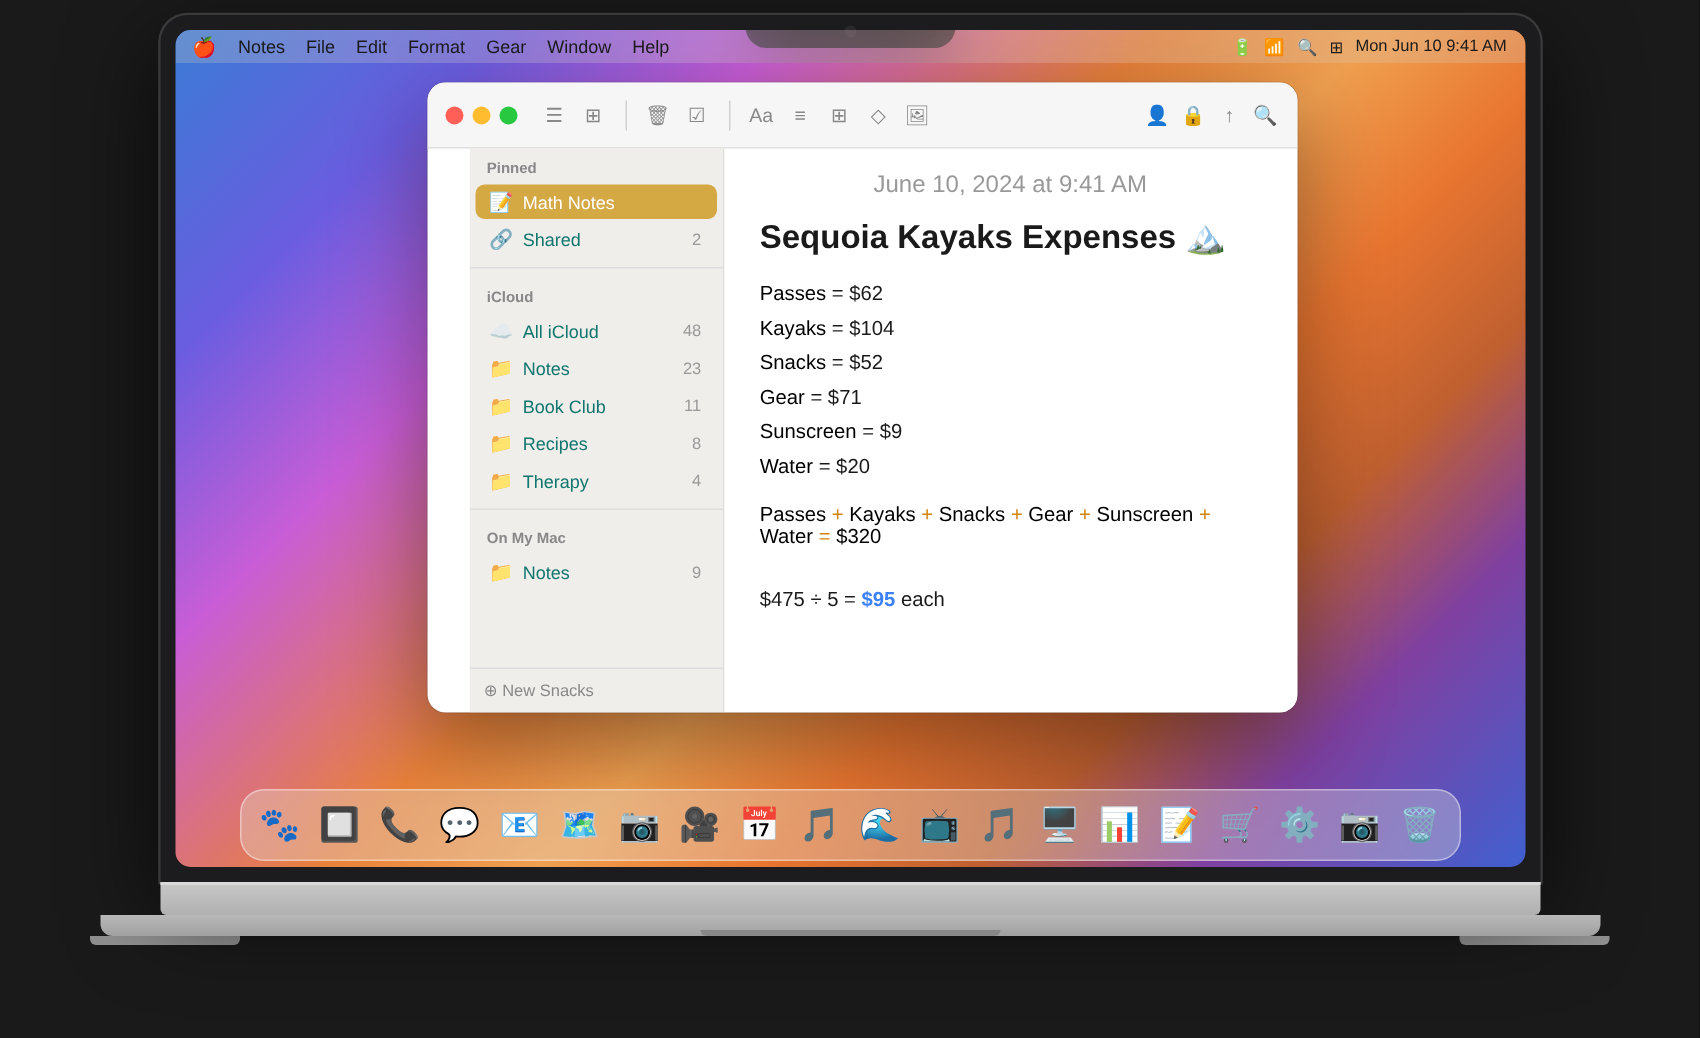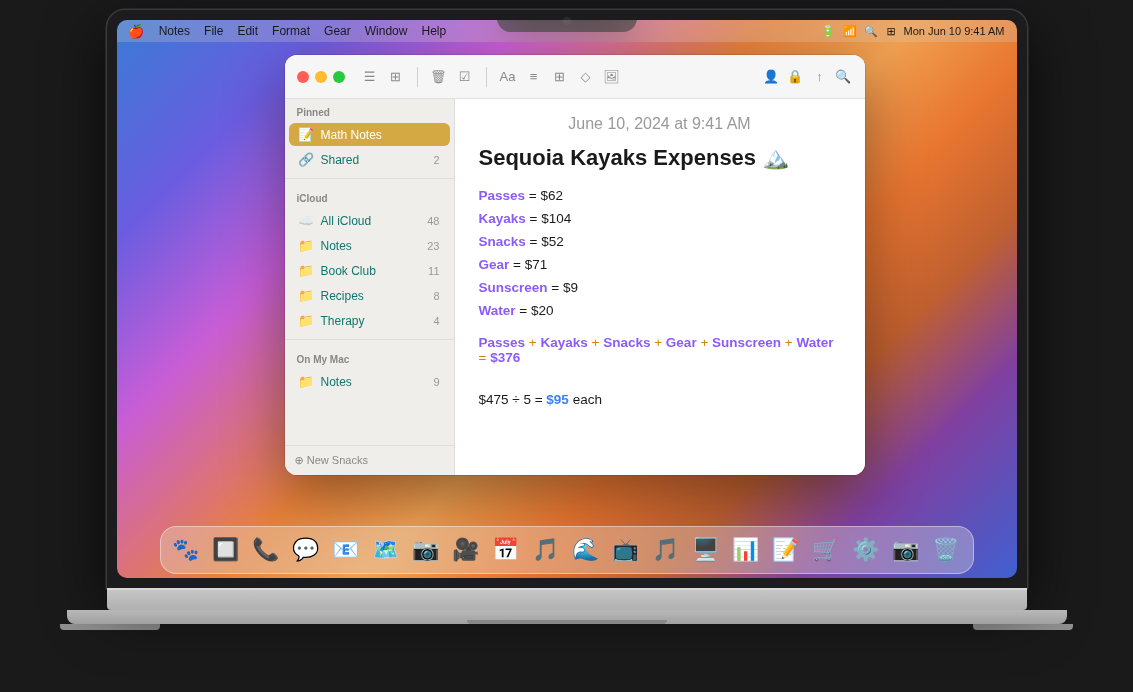--- a/index.html
+++ b/index.html
@@ -183,20 +183,21 @@
       display: flex;
       align-items: center;
       gap: 6px;
     }
 
     
     .window-content {
       display: flex;
       flex: 1;
       overflow: hidden;
+      margin-left: 28px;
     }
 
     
     .sidebar {
       width: 170px;
       background: #f0eeeb;
       border-right: 1px solid #ddd;
       display: flex;
       flex-direction: column;
       overflow: hidden;
@@ -298,22 +299,22 @@
       gap: 6px;
     }
 
     .note-body {
       font-size: 13.5px;
       line-height: 1.7;
       color: #1a1a1a;
     }
 
     .highlight {
-      color: #8b5cf6;
-      font-weight: 700;
+      color: #000000;
+      font-weight: 400;
     }
 
     .note-equation {
       margin-top: 12px;
       font-size: 13.5px;
       color: #d4830a;
     }
 
     .note-result {
       margin-top: 12px;
@@ -557,21 +558,21 @@
               <span class="highlight">Kayaks</span>
               <span> + </span>
               <span class="highlight">Snacks</span>
               <span> + </span>
               <span class="highlight">Gear</span>
               <span> + </span>
               <span class="highlight">Sunscreen</span>
               <span> + </span>
               <span class="highlight">Water</span>
               <span> = </span>
-              <span class="highlight">$376</span>
+              <span class="highlight">$320</span>
             </div>
             <div class="note-result">
               <br>
               <span>$475 ÷ 5 = </span>
               <span class="result-highlight">$95</span>
               <span> each</span>
             </div>
           </div>
         </div>
       </div>

